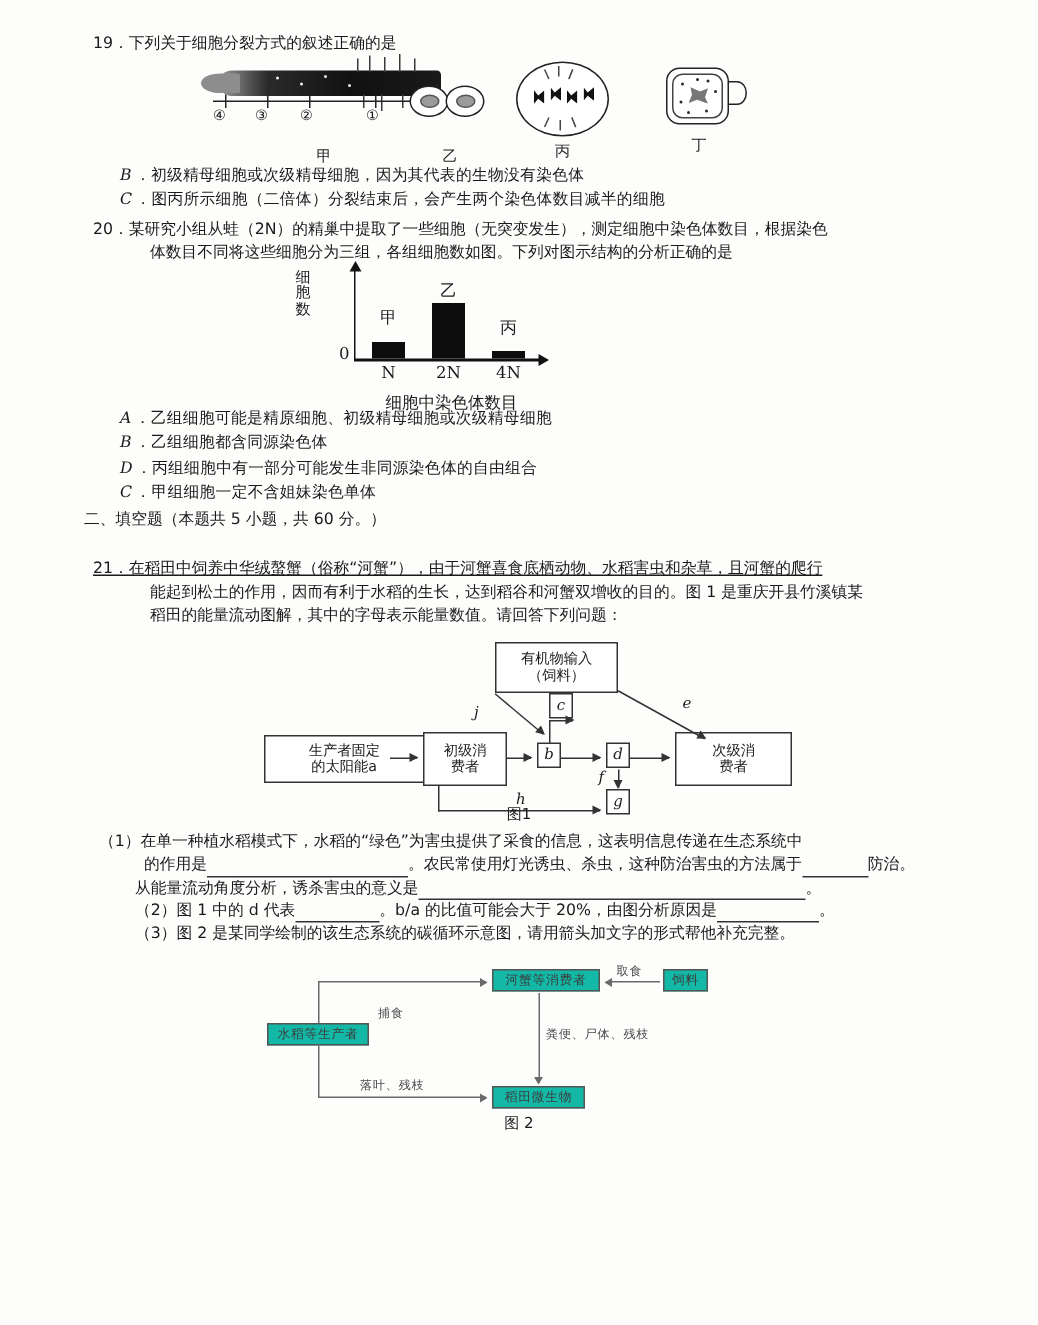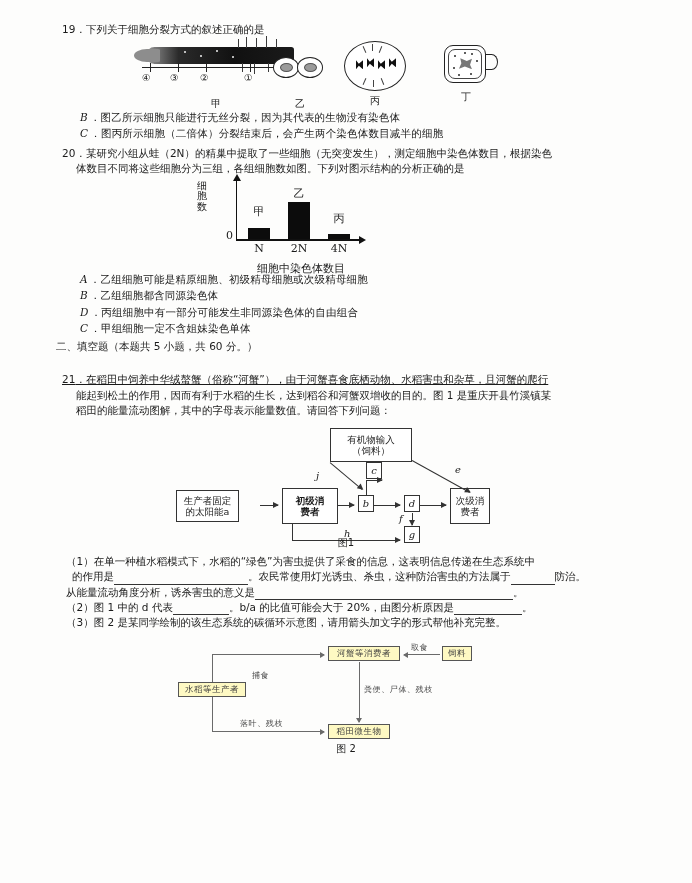--- a/index.html
+++ b/index.html
@@ -10,21 +10,21 @@
     font-family: "DejaVu Sans", "Liberation Sans", sans-serif;
     color: #1a1a1a;
     font-size: 10.5px;
     position: relative;
     overflow: hidden;
   }
   .page { position: relative; width: 692px; height: 883px; padding: 0; }
 
   .q-line { line-height: 1.45; }
   .qnum-block { padding-left: 62px; padding-right: 34px; }
-  .indent1 { padding-left: 76px; padding-right: 50px; }
+  .indent1 { padding-left: 76px; padding-right: 50px; margin-left: 24px; }
   .opt { padding-left: 80px; line-height: 1.55; letter-spacing: .2px; }
   .opt .ol { font-style: italic; font-family: "DejaVu Serif", serif; margin-right: 2px; }
 
   .blank { display: inline-block; border-bottom: 1px solid #333; height: 11px; vertical-align: bottom; }
 
   
   .fig19 { position: relative; height: 68px; margin-top: 4px; }
   .f19item { position: absolute; text-align: center; }
   .f19cap { font-size: 10px; margin-top: 1px; }
 
@@ -94,21 +94,21 @@
   .ar:after { content:""; position:absolute; right:-1px; top:-2.9px; border-top:3.5px solid transparent; border-bottom:3.5px solid transparent; border-left:6px solid #333; }
   .arv { position: absolute; background: #333; width: 1.2px; }
   .arv:after { content:""; position:absolute; left:-2.9px; bottom:-1px; border-left:3.5px solid transparent; border-right:3.5px solid transparent; border-top:6px solid #333; }
   .arl { position: absolute; font-size: 10px; font-style: italic; font-family: "DejaVu Serif", serif; }
   .diag { position: absolute; transform-origin: left center; background: #333; height: 1.2px; }
   .diag:after { content:""; position:absolute; right:-1px; top:-2.9px; border-top:3.5px solid transparent; border-bottom:3.5px solid transparent; border-left:6px solid #333; }
   .figcap { position: absolute; width: 100%; text-align: center; font-size: 10px; }
 
   
   .fig2 { position: relative; height: 125px; margin-top: 2px; }
-  .b2 { position: absolute; border: 1.1px solid #555; background: #fef9c3; color: #3d3d3d;
+  .b2 { position: absolute; border: 1.1px solid #555; background: #14b8a6; color: #3d3d3d;
         font-size: 8.5px; display: flex; align-items: center; justify-content: center;
         padding: 2px 4px; letter-spacing: .5px; }
   .ln { position: absolute; background: #6a6a6a; }
   .lnh { height: 1.1px; }
   .lnv { width: 1.1px; }
   .tipR:after { content:""; position:absolute; right:-1px; top:-2.7px; border-top:3.2px solid transparent; border-bottom:3.2px solid transparent; border-left:5.5px solid #6a6a6a; }
   .tipL:after { content:""; position:absolute; left:-1px; top:-2.7px; border-top:3.2px solid transparent; border-bottom:3.2px solid transparent; border-right:5.5px solid #6a6a6a; }
   .tipD:after { content:""; position:absolute; left:-2.7px; bottom:-1px; border-left:3.2px solid transparent; border-right:3.2px solid transparent; border-top:5.5px solid #6a6a6a; }
   .l2 { position: absolute; font-size: 8px; color: #4a4a4a; letter-spacing: .6px; }
 </style>
@@ -191,21 +191,21 @@
         <div class="bc-dot" style="left:28px; top:31px;"></div>
         <div class="bc-dot" style="left:22px; top:10px;"></div>
         <div class="bc-nuc"></div>
         <div class="bc-fl"></div>
       </div>
       <div class="f19cap" style="margin-top:2px; width:48px;">丁</div>
     </div>
   </div>
 
   <div class="opt">
-    <span class="ol">B</span><span>．图乙所示细胞只能进行无丝分裂，因为其代表的生物没有染色体</span>
+    <span class="ol">B</span><span>．初级精母细胞或次级精母细胞，因为其代表的生物没有染色体</span>
   </div>
   <div class="opt">
     <span class="ol">C</span><span>．图丙所示细胞（二倍体）分裂结束后，会产生两个染色体数目减半的细胞</span>
   </div>
 
   <div class="qnum-block q-line" style="margin-top:4px;">
     <span>20</span><span>．某研究小组从蛙（2N）的精巢中提取了一些细胞（无突变发生），测定细胞中染色体数目，根据染色</span>
   </div>
   <div class="indent1 q-line">
     <span>体数目不同将这些细胞分为三组，各组细胞数如图。下列对图示结构的分析正确的是</span>
@@ -265,27 +265,27 @@
   </div>
   <div class="indent1 q-line">
     <span>稻田的能量流动图解，其中的字母表示能量数值。请回答下列问题：</span>
   </div>
 
   <div class="fig1">
 
     <div class="bx" style="left:330px; top:6px; width:82px; height:34px; white-space:pre-line;">有机物输入
 （饲料）</div>
 
-    <div class="bx" style="left:176px; top:68px; width:63px; height:32px; white-space:pre-line;">生产者固定
+    <div class="bx" style="left:176px; top:68px; width:107px; height:32px; white-space:pre-line;">生产者固定
 的太阳能a</div>
 
-    <div class="bx" style="left:282px; top:66px; width:56px; height:36px; white-space:pre-line;font-weight:bold;">初级消
+    <div class="bx" style="left:282px; top:66px; width:56px; height:36px; white-space:pre-line;">初级消
 费者</div>
 
-    <div class="bx" style="left:450px; top:66px; width:40px; height:36px; white-space:pre-line;">次级消
+    <div class="bx" style="left:450px; top:66px; width:78px; height:36px; white-space:pre-line;">次级消
 费者</div>
 
     <div class="sbx" style="left:366px; top:40px;">c</div>
     <div class="sbx" style="left:358px; top:73px;">b</div>
     <div class="sbx" style="left:404px; top:73px;">d</div>
     <div class="sbx" style="left:404px; top:104px;">g</div>
 
     <div class="ar" style="left:260px; top:83px; width:18px;"></div>
     <div class="ar" style="left:338px; top:83px; width:16px;"></div>
     <div class="ar" style="left:374px; top:83px; width:26px;"></div>

